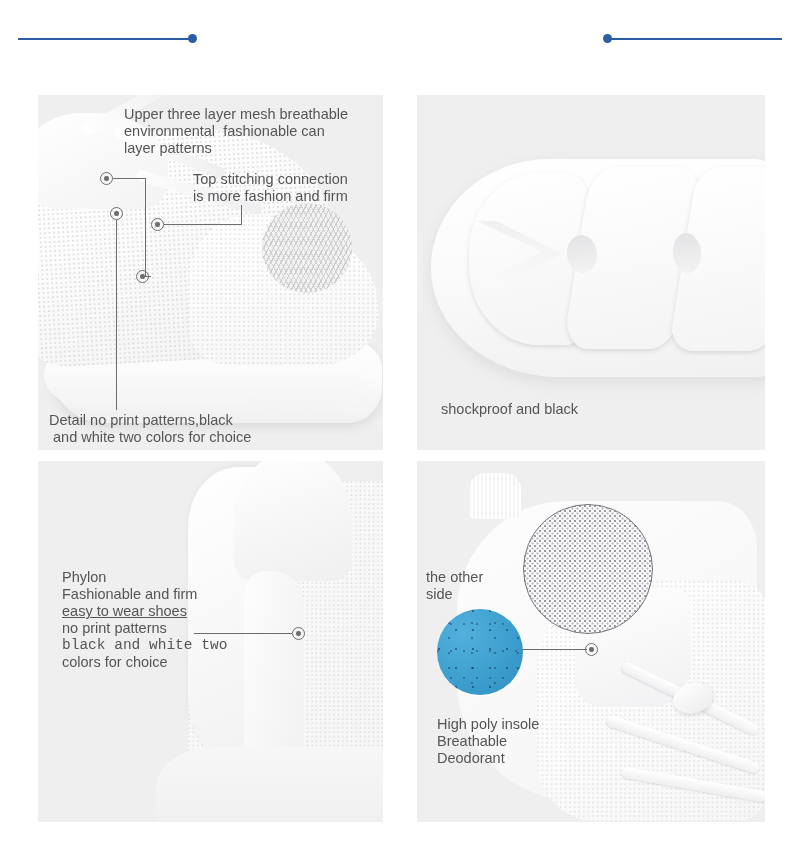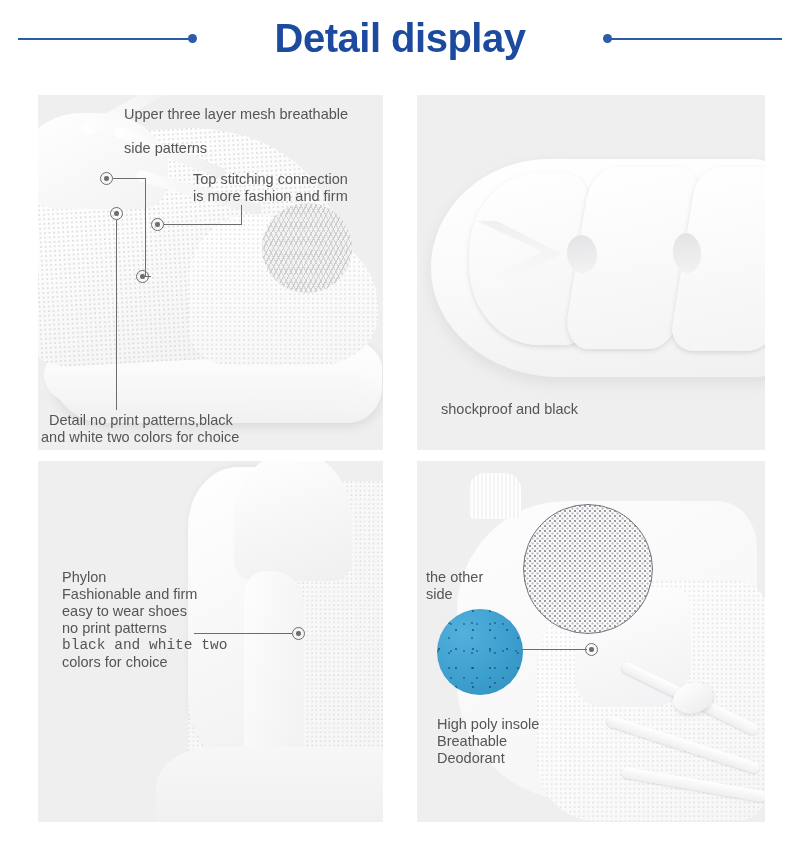--- a/index.html
+++ b/index.html
@@ -247,21 +247,20 @@
       repeating-linear-gradient(90deg,#f4f4f6 0 2px,#ffffff 2px 4px);
     border-radius:16px 16px 6px 6px;
   }
 </style>
 </head>
 <body>
 
 <div class="header">
   <div class="rule left"></div>
   <div class="dot left"></div>
-  <div class="title">Detail display</div>
   <div class="rule right"></div>
   <div class="dot right"></div>
 </div>
 
 <div class="grid">
 
   <div class="panel" id="panel-1">
 
     <div class="art">
       <div class="sh" id="p1-sole"></div>
@@ -270,39 +269,40 @@
       <div class="sh" id="p1-toe"></div>
       <div class="sh" id="p1-collar"></div>
       <div class="sh" id="p1-lace1"></div>
       <div class="sh" id="p1-lace2"></div>
       <div class="sh" id="p1-lace3"></div>
     </div>
 
     <div class="mag mag-stitch" style="left:224px;top:108px;width:90px;height:90px;"></div>
 
     <div class="cap" style="left:86px;top:11px;">Upper three layer mesh breathable</div>
-    <div class="cap" style="left:86px;top:45px;">side patterns</div>
+    <div class="cap" style="left:86px;top:28px;">environmental  fashionable can</div>
+    <div class="cap" style="left:86px;top:45px;">layer patterns</div>
 
     <div class="cap" style="left:155px;top:76px;">Top stitching connection</div>
     <div class="cap" style="left:155px;top:93px;">is more fashion and firm</div>
 
     <div class="marker" style="left:62px;top:77px;"></div>
     <div class="marker" style="left:72px;top:112px;"></div>
     <div class="marker" style="left:98px;top:175px;"></div>
     <div class="marker" style="left:113px;top:123px;"></div>
 
     <div class="leader h" style="left:75px;top:83px;width:33px;"></div>
     <div class="leader v" style="left:107px;top:83px;height:98px;"></div>
     <div class="leader h" style="left:107px;top:181px;width:6px;"></div>
     <div class="leader v" style="left:78px;top:125px;height:190px;"></div>
     <div class="leader h" style="left:126px;top:129px;width:78px;"></div>
     <div class="leader v" style="left:203px;top:110px;height:20px;"></div>
 
     <div class="cap" style="left:11px;top:317px;">Detail no print patterns,black</div>
-    <div class="cap" style="left:3px;top:334px;">and white two colors for choice</div>
+    <div class="cap" style="left:15px;top:334px;">and white two colors for choice</div>
   </div>
 
   <div class="panel" id="panel-2">
     <div class="art">
       <div class="sh" id="p2-sole"></div>
       <div class="lug" id="p2-l1"></div>
       <div class="lug" id="p2-l2"></div>
       <div class="lug" id="p2-l3"></div>
       <div class="groove" id="p2-g1"></div>
       <div class="groove" id="p2-g2"></div>
@@ -316,21 +316,21 @@
     <div class="art">
       <div class="sh" id="p3-body"></div>
       <div class="sh" id="p3-tongue"></div>
       <div class="sh" id="p3-collar"></div>
       <div class="sh" id="p3-ribbon"></div>
       <div class="sh" id="p3-heel"></div>
     </div>
 
     <div class="cap" style="left:24px;top:108px;">Phylon</div>
     <div class="cap" style="left:24px;top:125px;">Fashionable and firm</div>
-    <div class="cap" style="left:24px;top:142px;">easy to wear shoes</div>
+    <div class="cap" style="left:24px;top:142px;text-decoration:underline;">easy to wear shoes</div>
     <div class="cap" style="left:24px;top:159px;">no print patterns</div>
     <div class="cap" style="left:24px;top:176px;font-family:Liberation Mono, monospace;">black and white two</div>
     <div class="cap" style="left:24px;top:193px;">colors for choice</div>
 
     <div class="leader h" style="left:156px;top:172px;width:98px;"></div>
     <div class="marker" style="left:254px;top:166px;"></div>
   </div>
 
   <div class="panel" id="panel-4">
     <div class="art">

